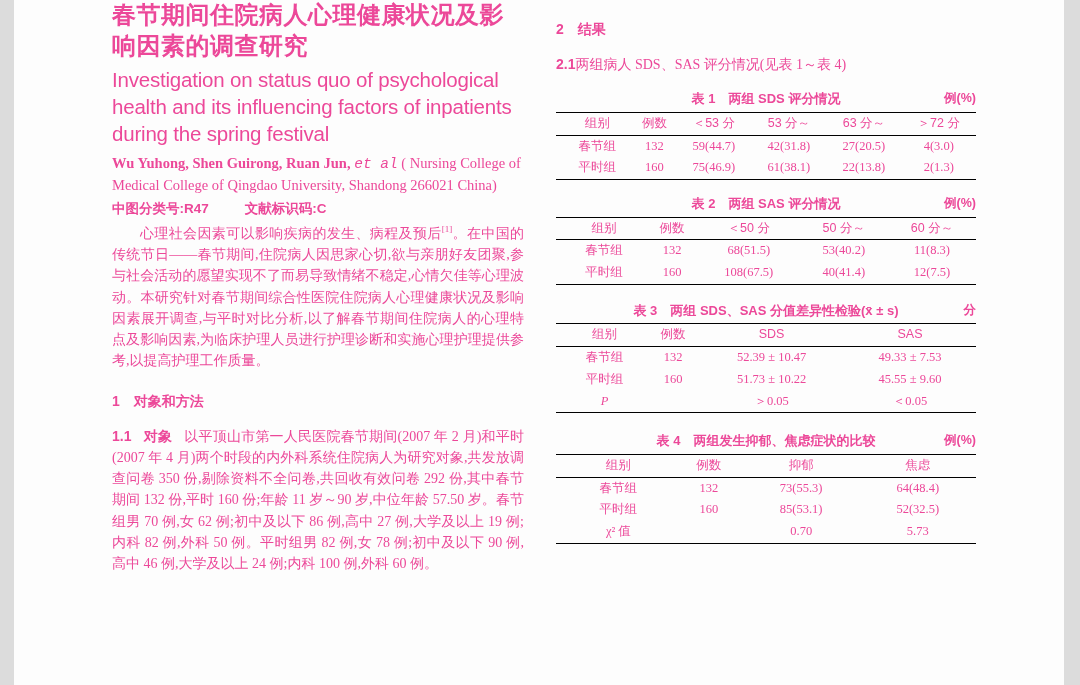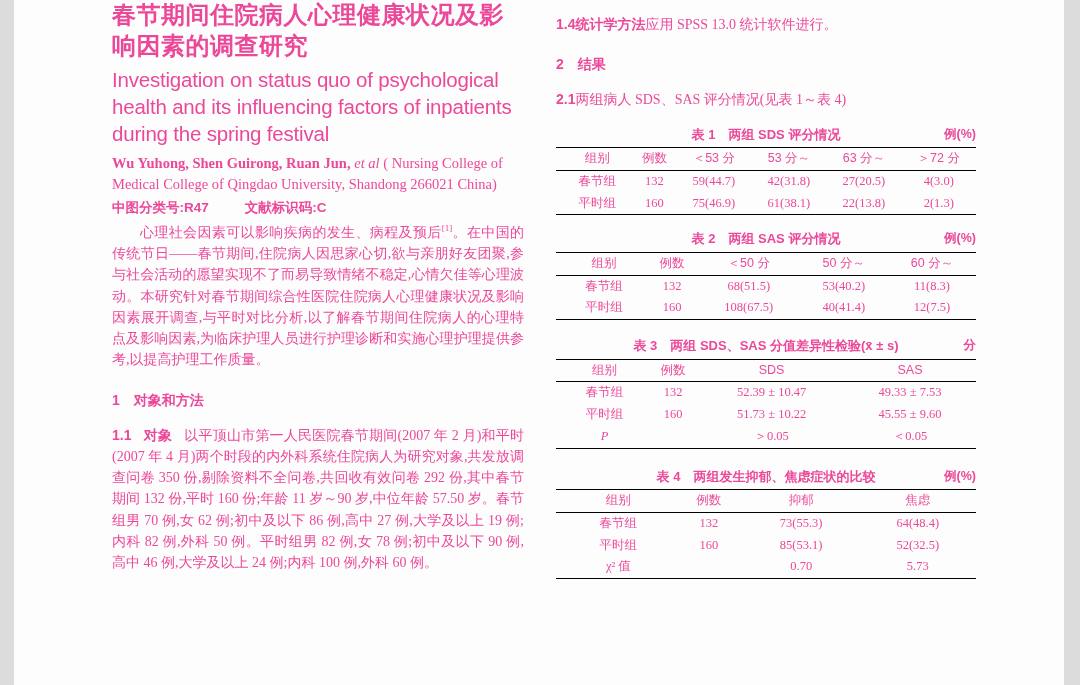--- a/index.html
+++ b/index.html
@@ -73,21 +73,21 @@
     font-weight: 700;
     font-size: 15px;
     margin: 6px 0 2px 0;
   }
   .authors-en {
     font-size: 14.5px;
     line-height: 1.42;
     margin: 2px 0 2px 0;
   }
   .authors-en b { font-weight: 700; }
-  .authors-en i { font-style: italic; }
+  .authors-en i { font-style: italic; font-family: Liberation Mono, monospace; }
   .classline {
     font-family: "Liberation Sans", sans-serif;
     font-weight: 700;
     font-size: 13.5px;
     line-height: 1.5;
     margin-top: 3px;
   }
   .classline .gap { display: inline-block; width: 36px; }
   .abstract {
     margin-top: 4px;
@@ -182,21 +182,20 @@
     </div>
 
     <p class="abstract"><span>心理社会因素可以影响疾病的发生、病程及预后</span><sup>[1]</sup><span>。在中国的传统节日——春节期间,住院病人因思家心切,欲与亲朋好友团聚,参与社会活动的愿望实现不了而易导致情绪不稳定,心情欠佳等心理波动。本研究针对春节期间综合性医院住院病人心理健康状况及影响因素展开调查,与平时对比分析,以了解春节期间住院病人的心理特点及影响因素,为临床护理人员进行护理诊断和实施心理护理提供参考,以提高护理工作质量。</span></p>
 
     <div class="sec">1　对象和方法</div>
     <p class="para"><span class="lbl">1.1</span><span class="spc"></span><span class="lbl">对象</span><span class="spc"></span><span>以平顶山市第一人民医院春节期间(2007 年 2 月)和平时(2007 年 4 月)两个时段的内外科系统住院病人为研究对象,共发放调查问卷 350 份,剔除资料不全问卷,共回收有效问卷 292 份,其中春节期间 132 份,平时 160 份;年龄 11 岁～90 岁,中位年龄 57.50 岁。春节组男 70 例,女 62 例;初中及以下 86 例,高中 27 例,大学及以上 19 例;内科 82 例,外科 50 例。平时组男 82 例,女 78 例;初中及以下 90 例,高中 46 例,大学及以上 24 例;内科 100 例,外科 60 例。</span></p>
   </div>
 
   <div class="col col-right">
 
-    <p class="rpara"><span class="lbl">1.4</span><span class="spc"></span><span class="lbl">统计学方法</span><span class="spc"></span><span>应用 SPSS 13.0 统计软件进行。</span></p>
 
     <div class="sec">2　结果</div>
 
     <p class="rpara"><span class="lbl">2.1</span><span class="spc"></span><span>两组病人 SDS、SAS 评分情况(见表 1～表 4)</span></p>
 
     <div class="tbl-block">
       <div class="tbl-cap">
         <span>表 1　两组 SDS 评分情况</span>
         <span class="unit">例(%)</span>
       </div>

